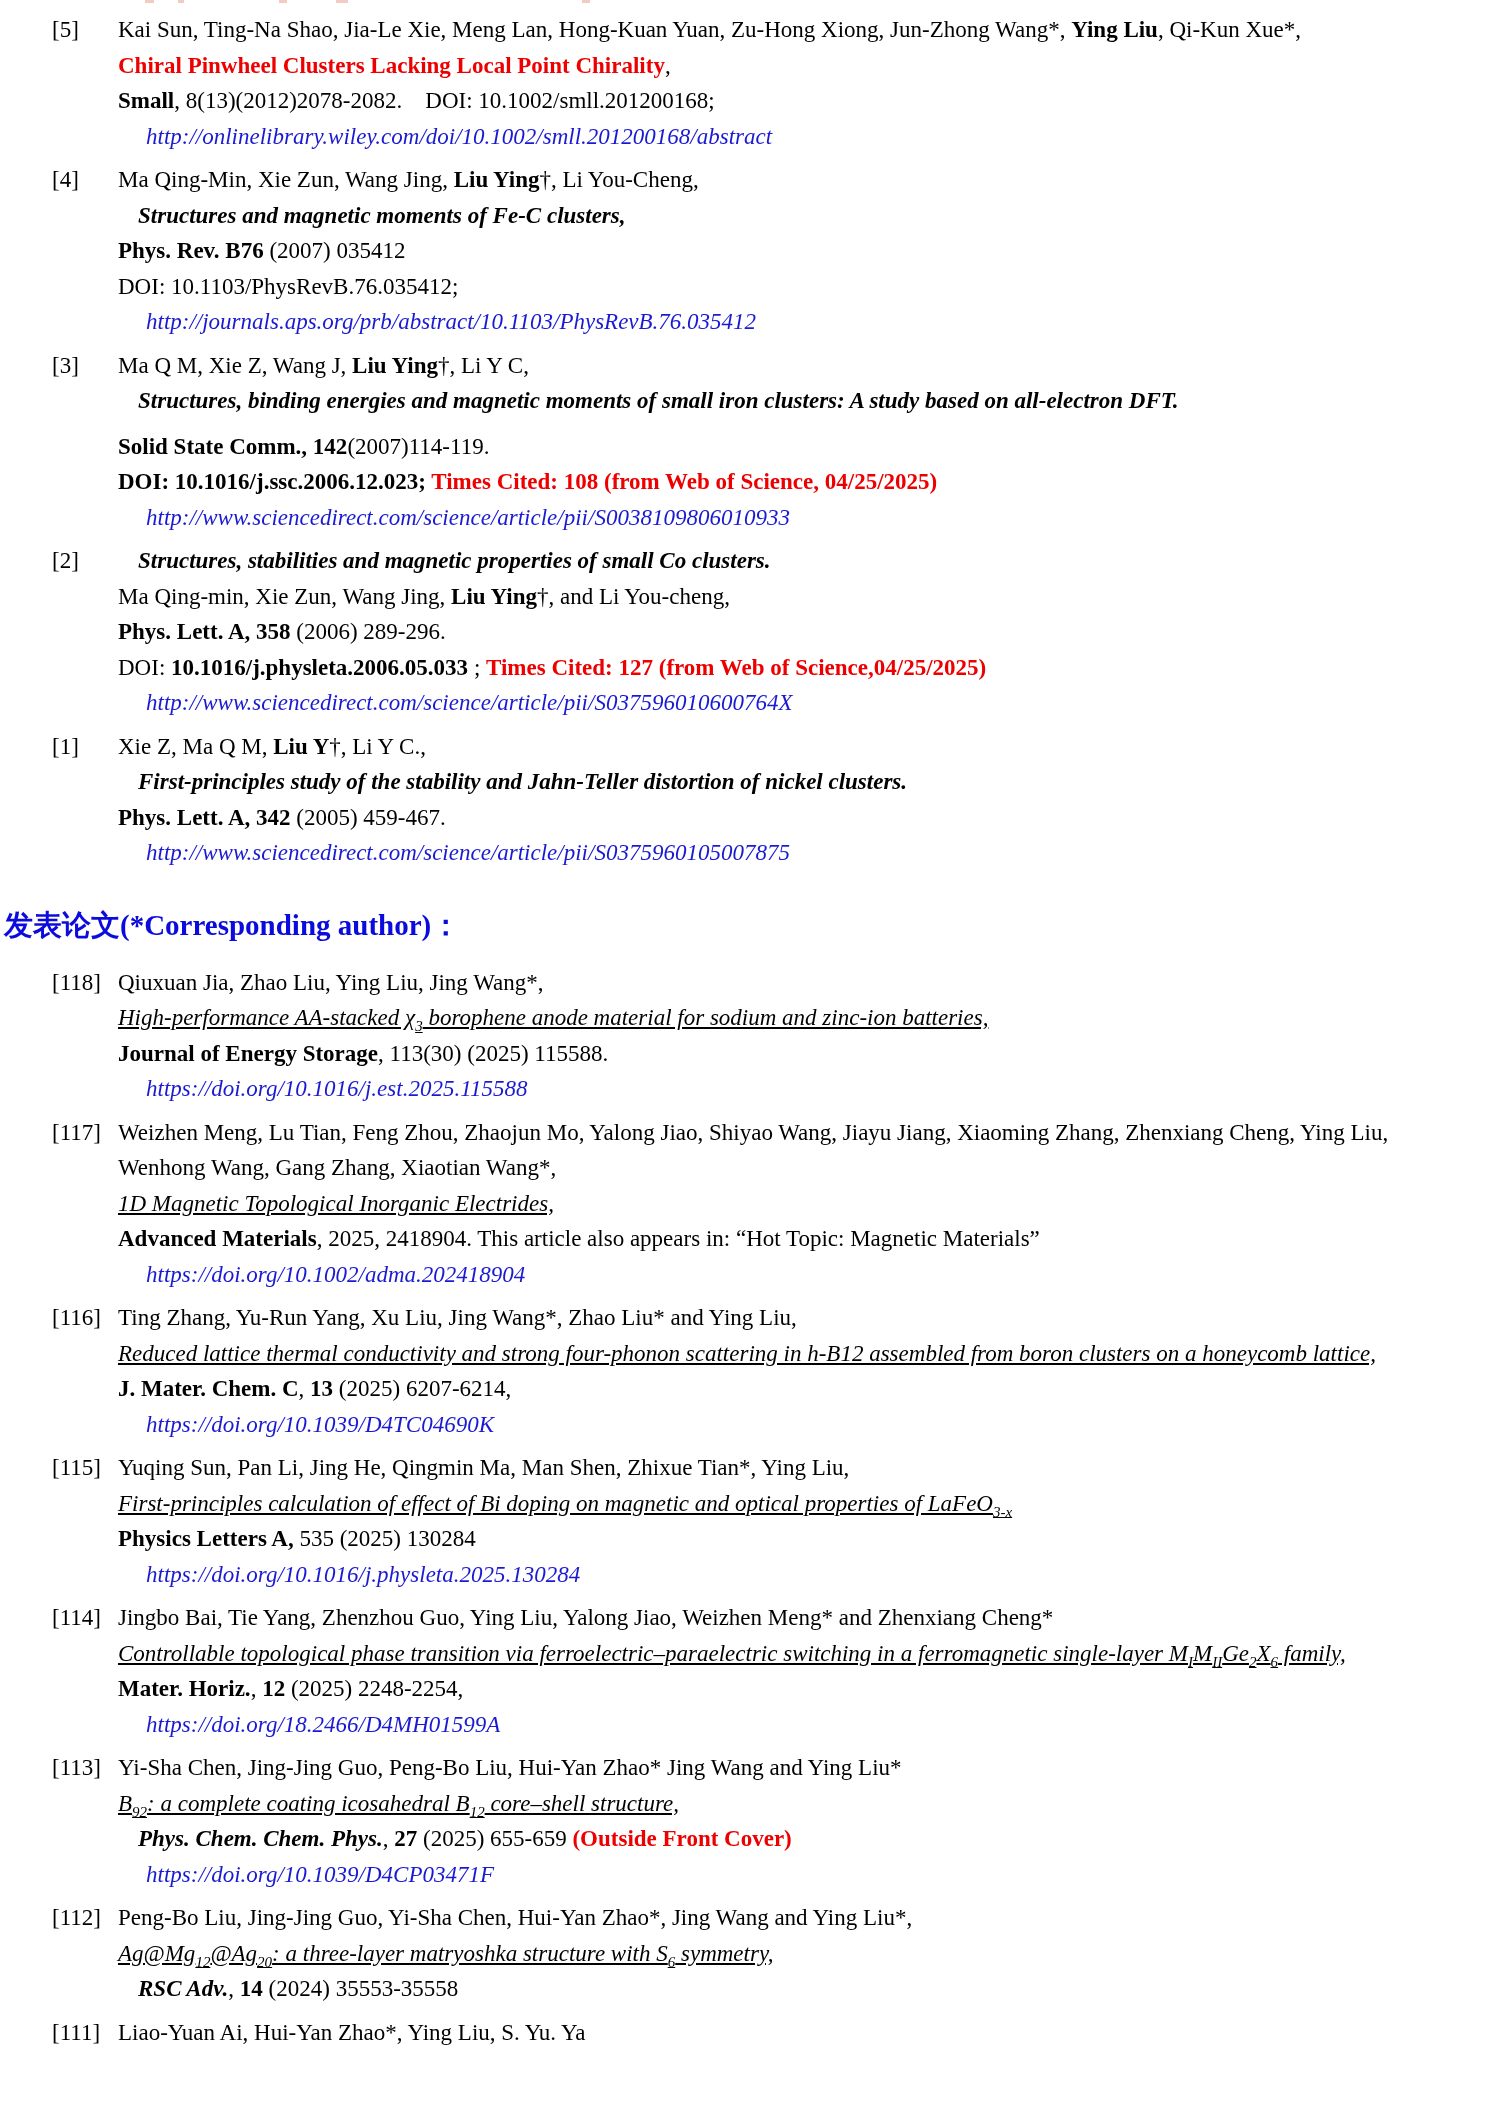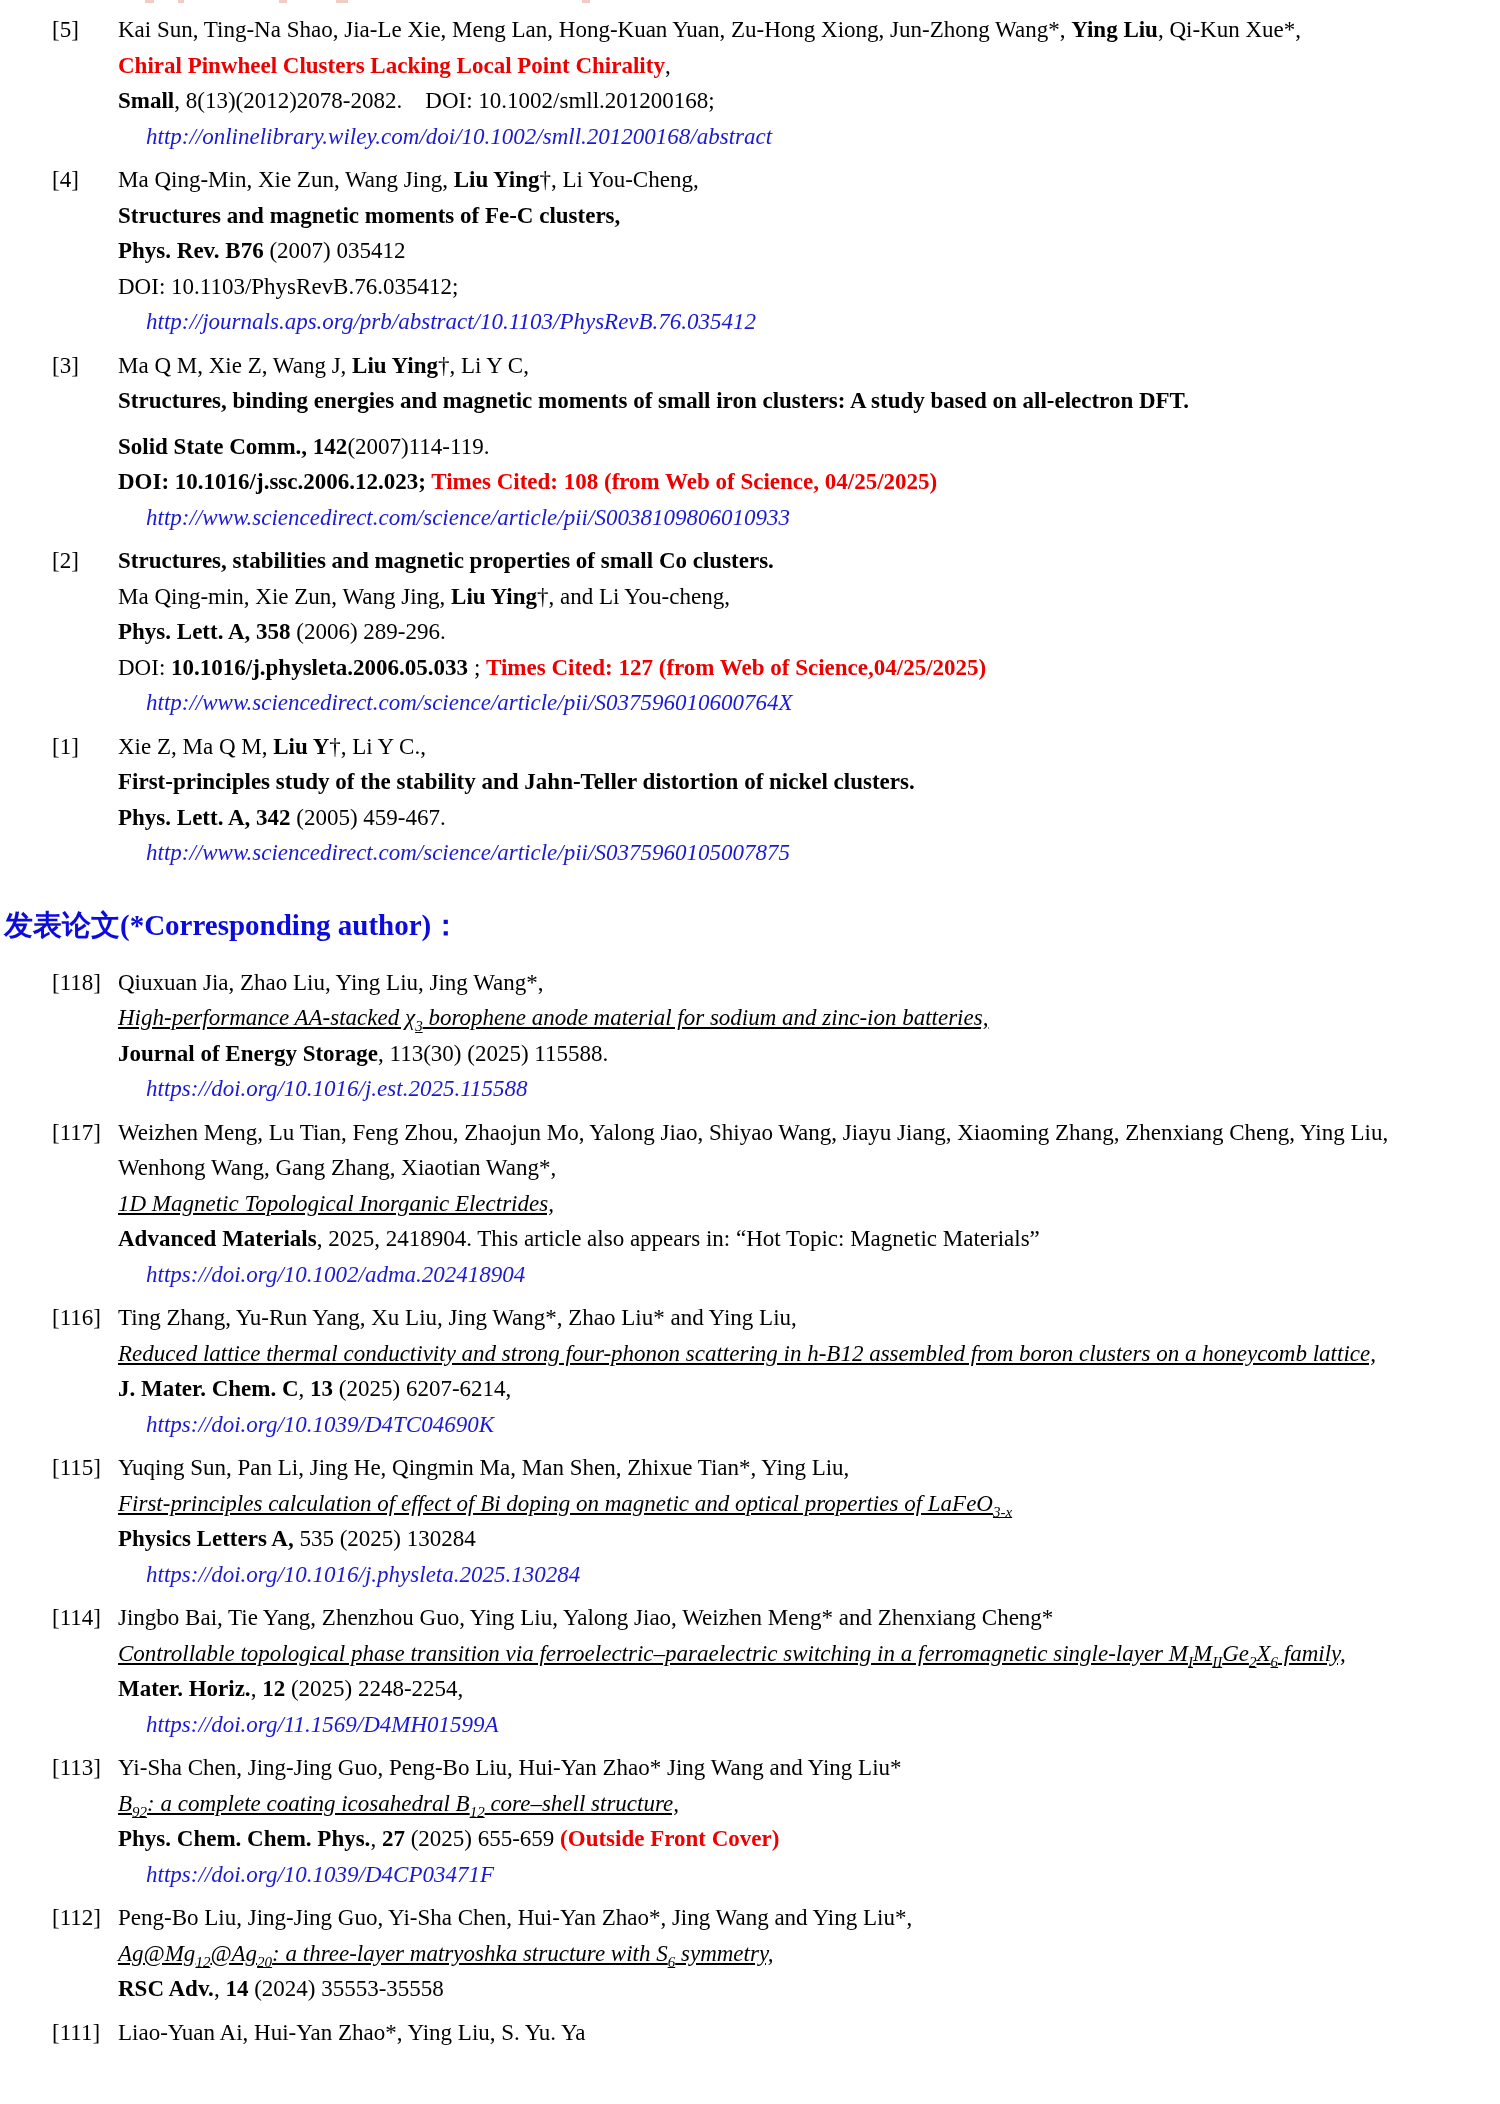--- a/index.html
+++ b/index.html
@@ -18,21 +18,21 @@
     font-size:23px;
     color:#000;
   }
   .content{padding-top:12px;}
   .entry{position:relative;padding-left:118px;margin-bottom:8px;}
   .entry .num{position:absolute;left:52px;top:0;line-height:35.5px;}
   .line{line-height:35.5px;white-space:pre;}
   .line.gap{margin-bottom:10px;}
   .b{font-weight:700;}
   .i{font-style:italic;text-decoration:underline;}
-  .bi{font-weight:700;}
+  .bi{font-weight:700;font-style:italic;margin-left:20px;}
   .red{color:var(--red);font-weight:700;}
   .lnk{color:var(--lnk);font-style:italic;margin-left:28px;}
   sub{font-size:15px;line-height:0;}
   sub.i{font-style:italic;}
   .sec-heading{
     margin:34px 0 20px 4px;
     font-weight:700;
     font-size:29px;
     line-height:40px;
     color:var(--head);
@@ -128,21 +128,21 @@
           <div class="line"><span class="">Yuqing Sun, Pan Li, Jing He, Qingmin Ma, Man Shen, Zhixue Tian*, Ying Liu,</span></div>
           <div class="line"><span class="i">First-principles calculation of effect of Bi doping on magnetic and optical properties of LaFeO</span><sub class="i">3-x</sub></div>
           <div class="line"><span class="b">Physics Letters A,</span><span class=""> 535 (2025) 130284</span></div>
           <div class="line"><span class="lnk">https://doi.org/10.1016/j.physleta.2025.130284</span></div>
         </div>
         <div class="entry">
           <span class="num">[114]</span>
           <div class="line"><span class="">Jingbo Bai, Tie Yang, Zhenzhou Guo, Ying Liu, Yalong Jiao, Weizhen Meng* and Zhenxiang Cheng*</span></div>
           <div class="line"><span class="i">Controllable topological phase transition via ferroelectric–paraelectric switching in a ferromagnetic single-layer M</span><sub class="i">I</sub><span class="i">M</span><sub class="i">II</sub><span class="i">Ge</span><sub class="i">2</sub><span class="i">X</span><sub class="i">6</sub><span class="i"> family,</span></div>
           <div class="line"><span class="b">Mater. Horiz.</span><span class="">, </span><span class="b">12</span><span class=""> (2025) 2248-2254,</span></div>
-          <div class="line"><span class="lnk">https://doi.org/11.1569/D4MH01599A</span></div>
+          <div class="line"><span class="lnk">https://doi.org/18.2466/D4MH01599A</span></div>
         </div>
         <div class="entry">
           <span class="num">[113]</span>
           <div class="line"><span class="">Yi-Sha Chen, Jing-Jing Guo, Peng-Bo Liu, Hui-Yan Zhao* Jing Wang and Ying Liu*</span></div>
           <div class="line"><span class="i">B</span><sub class="i">92</sub><span class="i">: a complete coating icosahedral B</span><sub class="i">12</sub><span class="i"> core–shell structure,</span></div>
           <div class="line"><span class="bi">Phys. Chem. Chem. Phys.</span><span class="">, </span><span class="b">27</span><span class=""> (2025) 655-659 </span><span class="red">(Outside Front Cover)</span></div>
           <div class="line"><span class="lnk">https://doi.org/10.1039/D4CP03471F</span></div>
         </div>
         <div class="entry">
           <span class="num">[112]</span>

